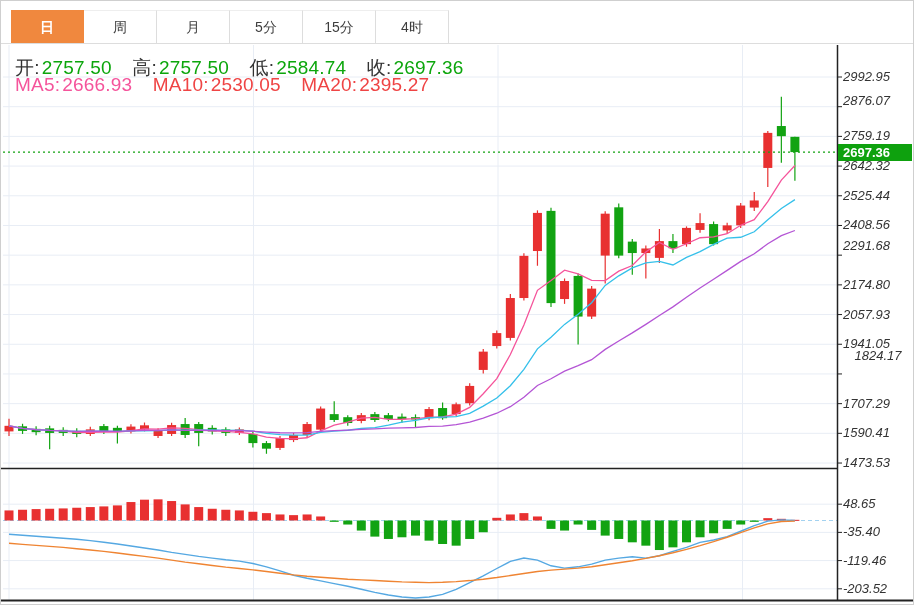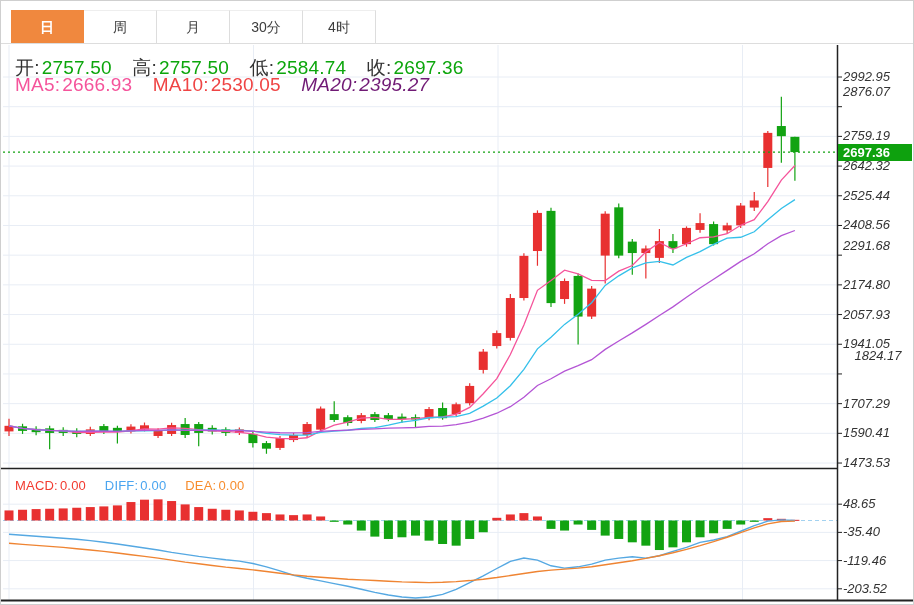--- a/index.html
+++ b/index.html
@@ -284,46 +284,42 @@
       <line x1="836.5" y1="503.17306" x2="841" y2="503.17306" stroke="#222222" stroke-width="1"></line>
       <line x1="836.5" y1="531.38024" x2="841" y2="531.38024" stroke="#222222" stroke-width="1"></line>
       <line x1="836.5" y1="559.590776" x2="841" y2="559.590776" stroke="#222222" stroke-width="1"></line>
       <line x1="836.5" y1="587.801312" x2="841" y2="587.801312" stroke="#222222" stroke-width="1"></line>
     </svg>
 
   <div class="tabbar">
     <div class="tab selected">日</div>
     <div class="tab">周</div>
     <div class="tab">月</div>
-    <div class="tab">30分</div>
+    <div class="tab">5分</div>
+    <div class="tab">15分</div>
     <div class="tab">4时</div>
   </div>
 
   <div class="legend legend-ohlc">
     <span class="li"><span class="lbl">开:</span><span class="val" style="color: rgb(12, 166, 12);">2757.50</span></span>
     <span class="li"><span class="lbl">高:</span><span class="val" style="color: rgb(12, 166, 12);">2757.50</span></span>
     <span class="li"><span class="lbl">低:</span><span class="val" style="color: rgb(12, 166, 12);">2584.74</span></span>
     <span class="li"><span class="lbl">收:</span><span class="val" style="color: rgb(12, 166, 12);">2697.36</span></span>
   </div>
 
   <div class="legend legend-ma">
     <span class="li ma-item" style="color: rgb(245, 84, 155);"><span>MA5:</span><span class="val">2666.93</span></span>
     <span class="li ma-item" style="color: #ef4444;"><span>MA10:</span><span class="val">2530.05</span></span>
-    <span class="li ma-item" style="color: #701a75; font-style: italic;"><span>MA20:</span><span class="val">2395.27</span></span>
+    <span class="li ma-item" style="color: #ef4444;"><span>MA20:</span><span class="val">2395.27</span></span>
   </div>
 
-  <div class="legend legend-macd">
-    <span class="li macd-item" style="color: rgb(242, 59, 48);"><span>MACD:</span><span class="val">0.00</span></span>
-    <span class="li macd-item" style="color: rgb(74, 165, 240);"><span>DIFF:</span><span class="val">0.00</span></span>
-    <span class="li macd-item" style="color: rgb(247, 141, 46);"><span>DEA:</span><span class="val">0.00</span></span>
-  </div>
 
   <div id="yaxis">
       <span style="top: 68px;">2992.95</span>
-      <span style="top: 83px;">2876.07</span>
+      <span style="top: 92px;">2876.07</span>
       <span style="top: 127.39px;">2759.19</span>
       <span style="top: 157.083px;">2642.32</span>
       <span style="top: 186.778px;">2525.44</span>
       <span style="top: 216.473px;">2408.56</span>
       <span style="top: 237px;">2291.68</span>
       <span style="top: 275.863px;">2174.80</span>
       <span style="top: 305.556px;">2057.93</span>
       <span style="top: 335.251px;">1941.05</span>
       <span style="top: 347px; text-align: center;">1824.17</span>
       <span style="top: 394.641px;">1707.29</span>

